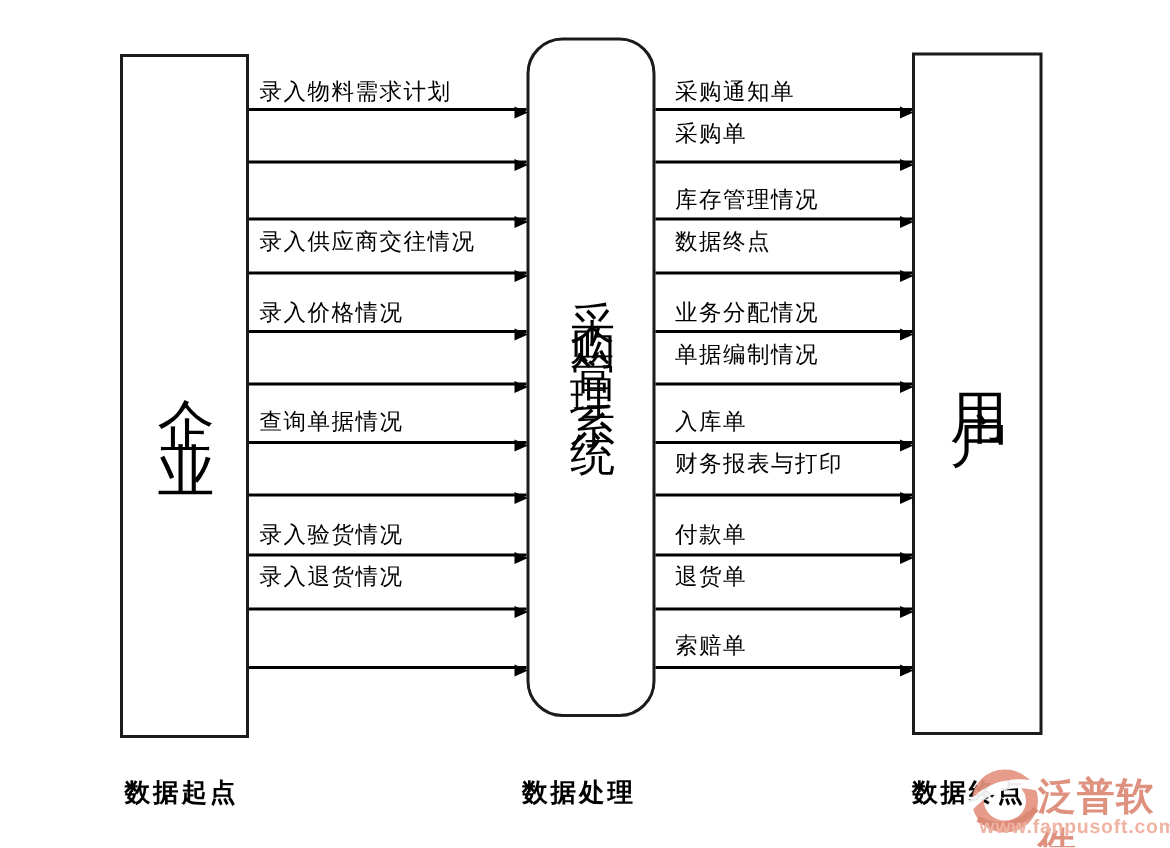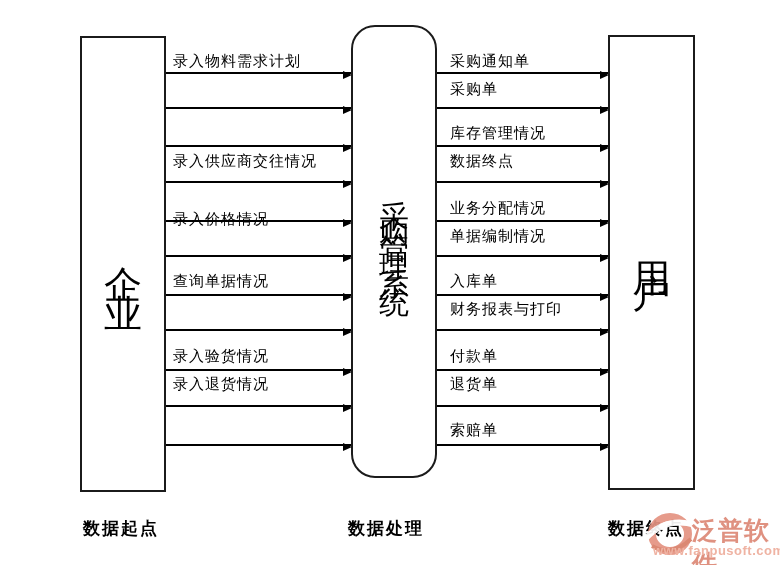--- a/index.html
+++ b/index.html
@@ -48,21 +48,21 @@
   <div class="box box-center">
     <div class="vtext system-text">采购管理系统</div>
   </div>
 
   <div class="box box-right">
     <div class="vtext entity-text-user">用户</div>
   </div>
 
   <div class="flabel flabel-left" style="top:52px">录入物料需求计划</div>
   <div class="flabel flabel-left" style="top:152px">录入供应商交往情况</div>
-  <div class="flabel flabel-left" style="top:210px">录入价格情况</div>
+  <div class="flabel flabel-left" style="top:199px">录入价格情况</div>
   <div class="flabel flabel-left" style="top:272px">查询单据情况</div>
   <div class="flabel flabel-left" style="top:347px">录入验货情况</div>
   <div class="flabel flabel-left" style="top:375px">录入退货情况</div>
 
   <div class="arrow arrow-left" style="top:72px"></div>
   <div class="arrow arrow-left" style="top:107px"></div>
   <div class="arrow arrow-left" style="top:145px"></div>
   <div class="arrow arrow-left" style="top:181px"></div>
   <div class="arrow arrow-left" style="top:220px"></div>
   <div class="arrow arrow-left" style="top:255px"></div>

